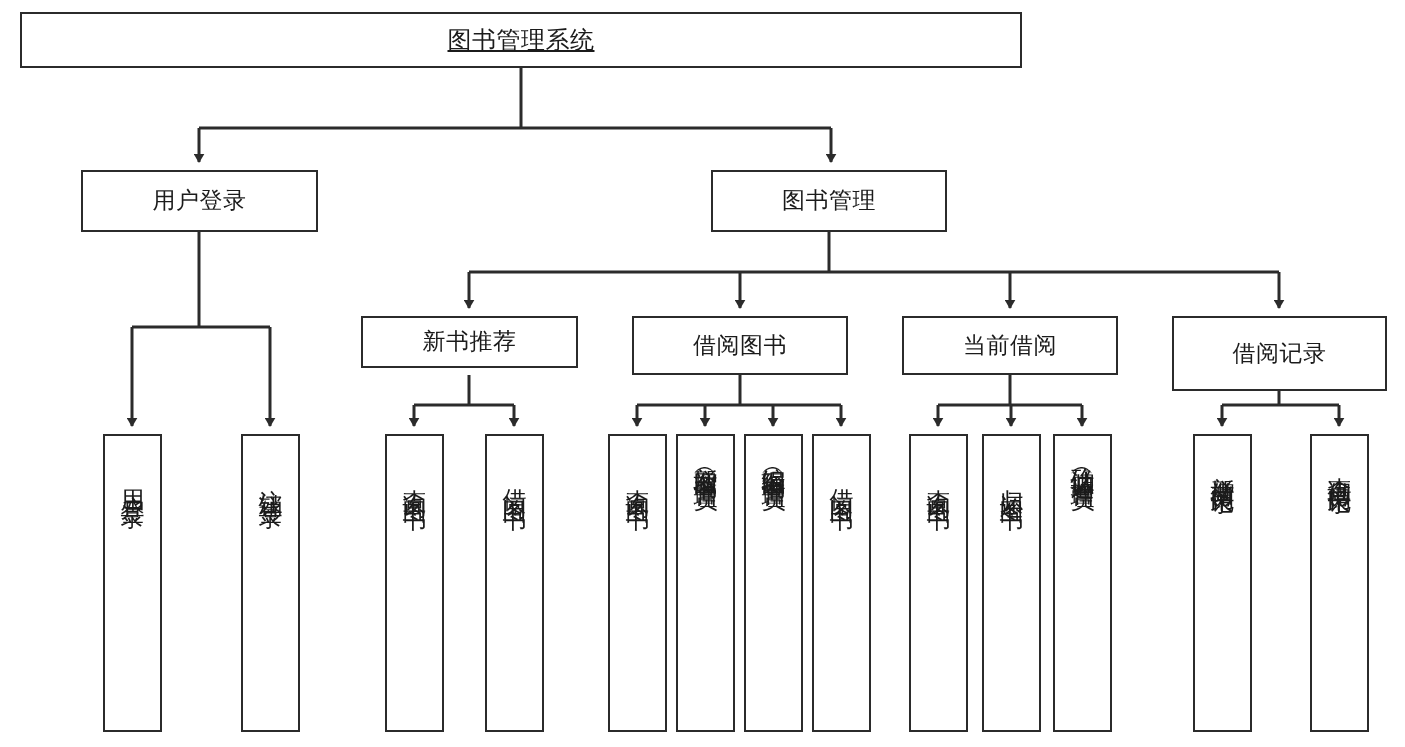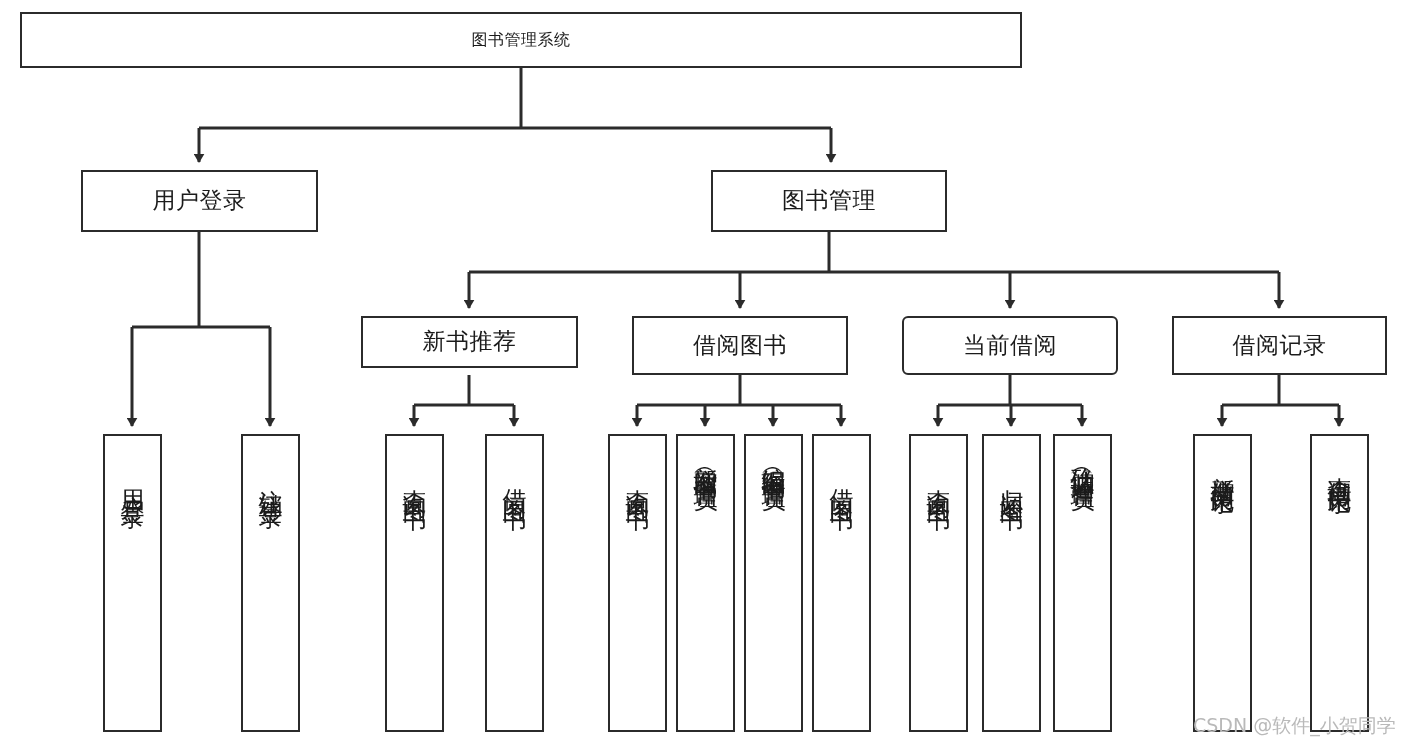--- a/index.html
+++ b/index.html
@@ -38,21 +38,22 @@
   .node .label {
     color: #1b1b1b;
     line-height: 1.18;
     letter-spacing: 0.5px;
     white-space: nowrap;
   }
   .node.horiz .label {
     font-size: 23px;
   }
   .node.root .label {
-    font-size: 16px;
+    font-size: 24px;
+    text-decoration: underline;
   }
   .node.vert {
     align-items: flex-start;
     justify-content: center;
     padding-top: 34px;
   }
   .node.vert .label {
     font-size: 24px;
     writing-mode: vertical-rl;
     text-orientation: upright;
@@ -153,24 +154,24 @@
   <div class="node horiz" style="left:711px; top:170px; width:236px; height:62px;justify-content:center;">
     <span class="label">图书管理</span>
   </div>
 
   <div class="node horiz" style="left:361px; top:316px; width:217px; height:52px;">
     <span class="label">新书推荐</span>
   </div>
   <div class="node horiz" style="left:632px; top:316px; width:216px; height:59px;">
     <span class="label">借阅图书</span>
   </div>
-  <div class="node horiz" style="left:902px; top:316px; width:216px; height:59px;border-radius:6px;">
+  <div class="node horiz" style="left:902px; top:316px; width:216px; height:59px;">
     <span class="label">当前借阅</span>
   </div>
-  <div class="node horiz" style="left:1172px; top:316px; width:215px; height:59px;">
+  <div class="node horiz" style="left:1172px; top:316px; width:215px; height:75px;">
     <span class="label">借阅记录</span>
   </div>
 
   <div class="node vert" style="left:103px; top:434px; width:59px; height:298px;">
     <span class="label">用户登录</span>
   </div>
   <div class="node vert" style="left:241px; top:434px; width:59px; height:298px;">
     <span class="label">注销登录</span>
   </div>
 
@@ -204,15 +205,14 @@
     <span class="label">确认归还（管理员）</span>
   </div>
 
   <div class="node vert tall" style="left:1193px; top:434px; width:59px; height:298px; padding-top:22px;">
     <span class="label">新增借阅记录</span>
   </div>
   <div class="node vert tall" style="left:1310px; top:434px; width:59px; height:298px; padding-top:22px;">
     <span class="label">查询借阅记录</span>
   </div>
 
-  <div class="watermark">CSDN @软件_小贺同学</div>
 
 </div>
 
 </body></html>

